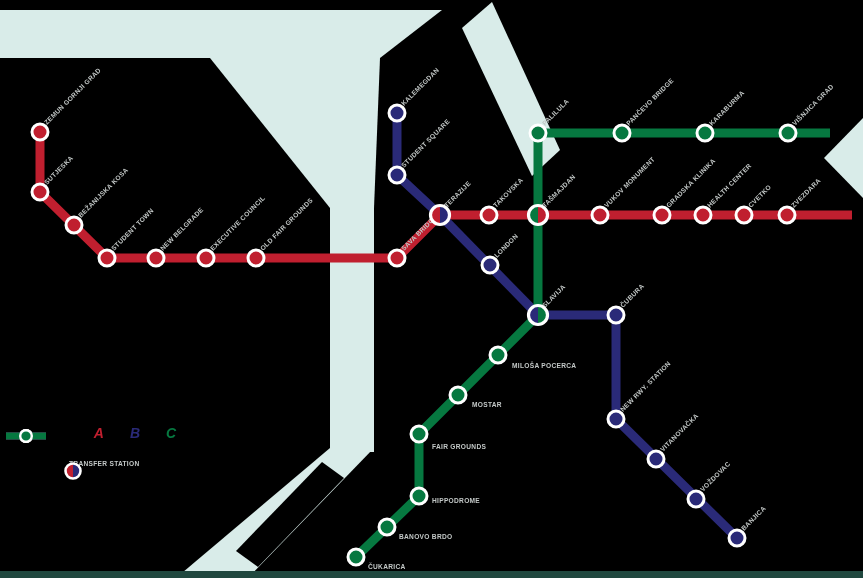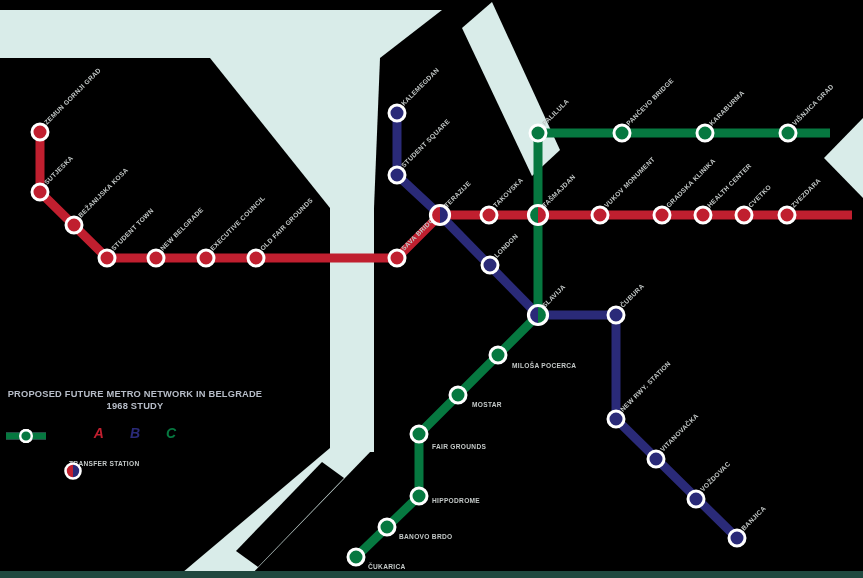--- a/index.html
+++ b/index.html
@@ -116,24 +116,20 @@
         <path d="M 538 205.5 A 9.5 9.5 0 0 1 538 224.5 Z" fill="#c01f2f"></path>
         <circle cx="538" cy="215" r="9.5" fill="none" stroke="#ffffff" stroke-width="3.2"></circle>
       </g>
       <g>
         <path d="M 538 305.5 A 9.5 9.5 0 0 0 538 324.5 Z" fill="#2a2a78"></path>
         <path d="M 538 305.5 A 9.5 9.5 0 0 1 538 324.5 Z" fill="#067840"></path>
         <circle cx="538" cy="315" r="9.5" fill="none" stroke="#ffffff" stroke-width="3.2"></circle>
       </g>
     </svg>
 
-  <div class="overlay title-block">
-    <div>PROPOSED FUTURE METRO NETWORK IN BELGRADE</div>
-    <div>1968 STUDY</div>
-  </div>
 
   <div class="overlay legend-row" id="legend-row">
       <span class="legend-item">
         <svg width="44" height="20">
           <line x1="2" y1="10" x2="42" y2="10" stroke="#c01f2f" stroke-width="7"></line>
           <circle cx="22" cy="10" r="5.8" fill="#c01f2f" stroke="#ffffff" stroke-width="2.4"></circle>
         </svg>
         <span class="legend-letter" style="color: rgb(192, 31, 47);">A</span>
       </span>
       <span class="legend-item">

